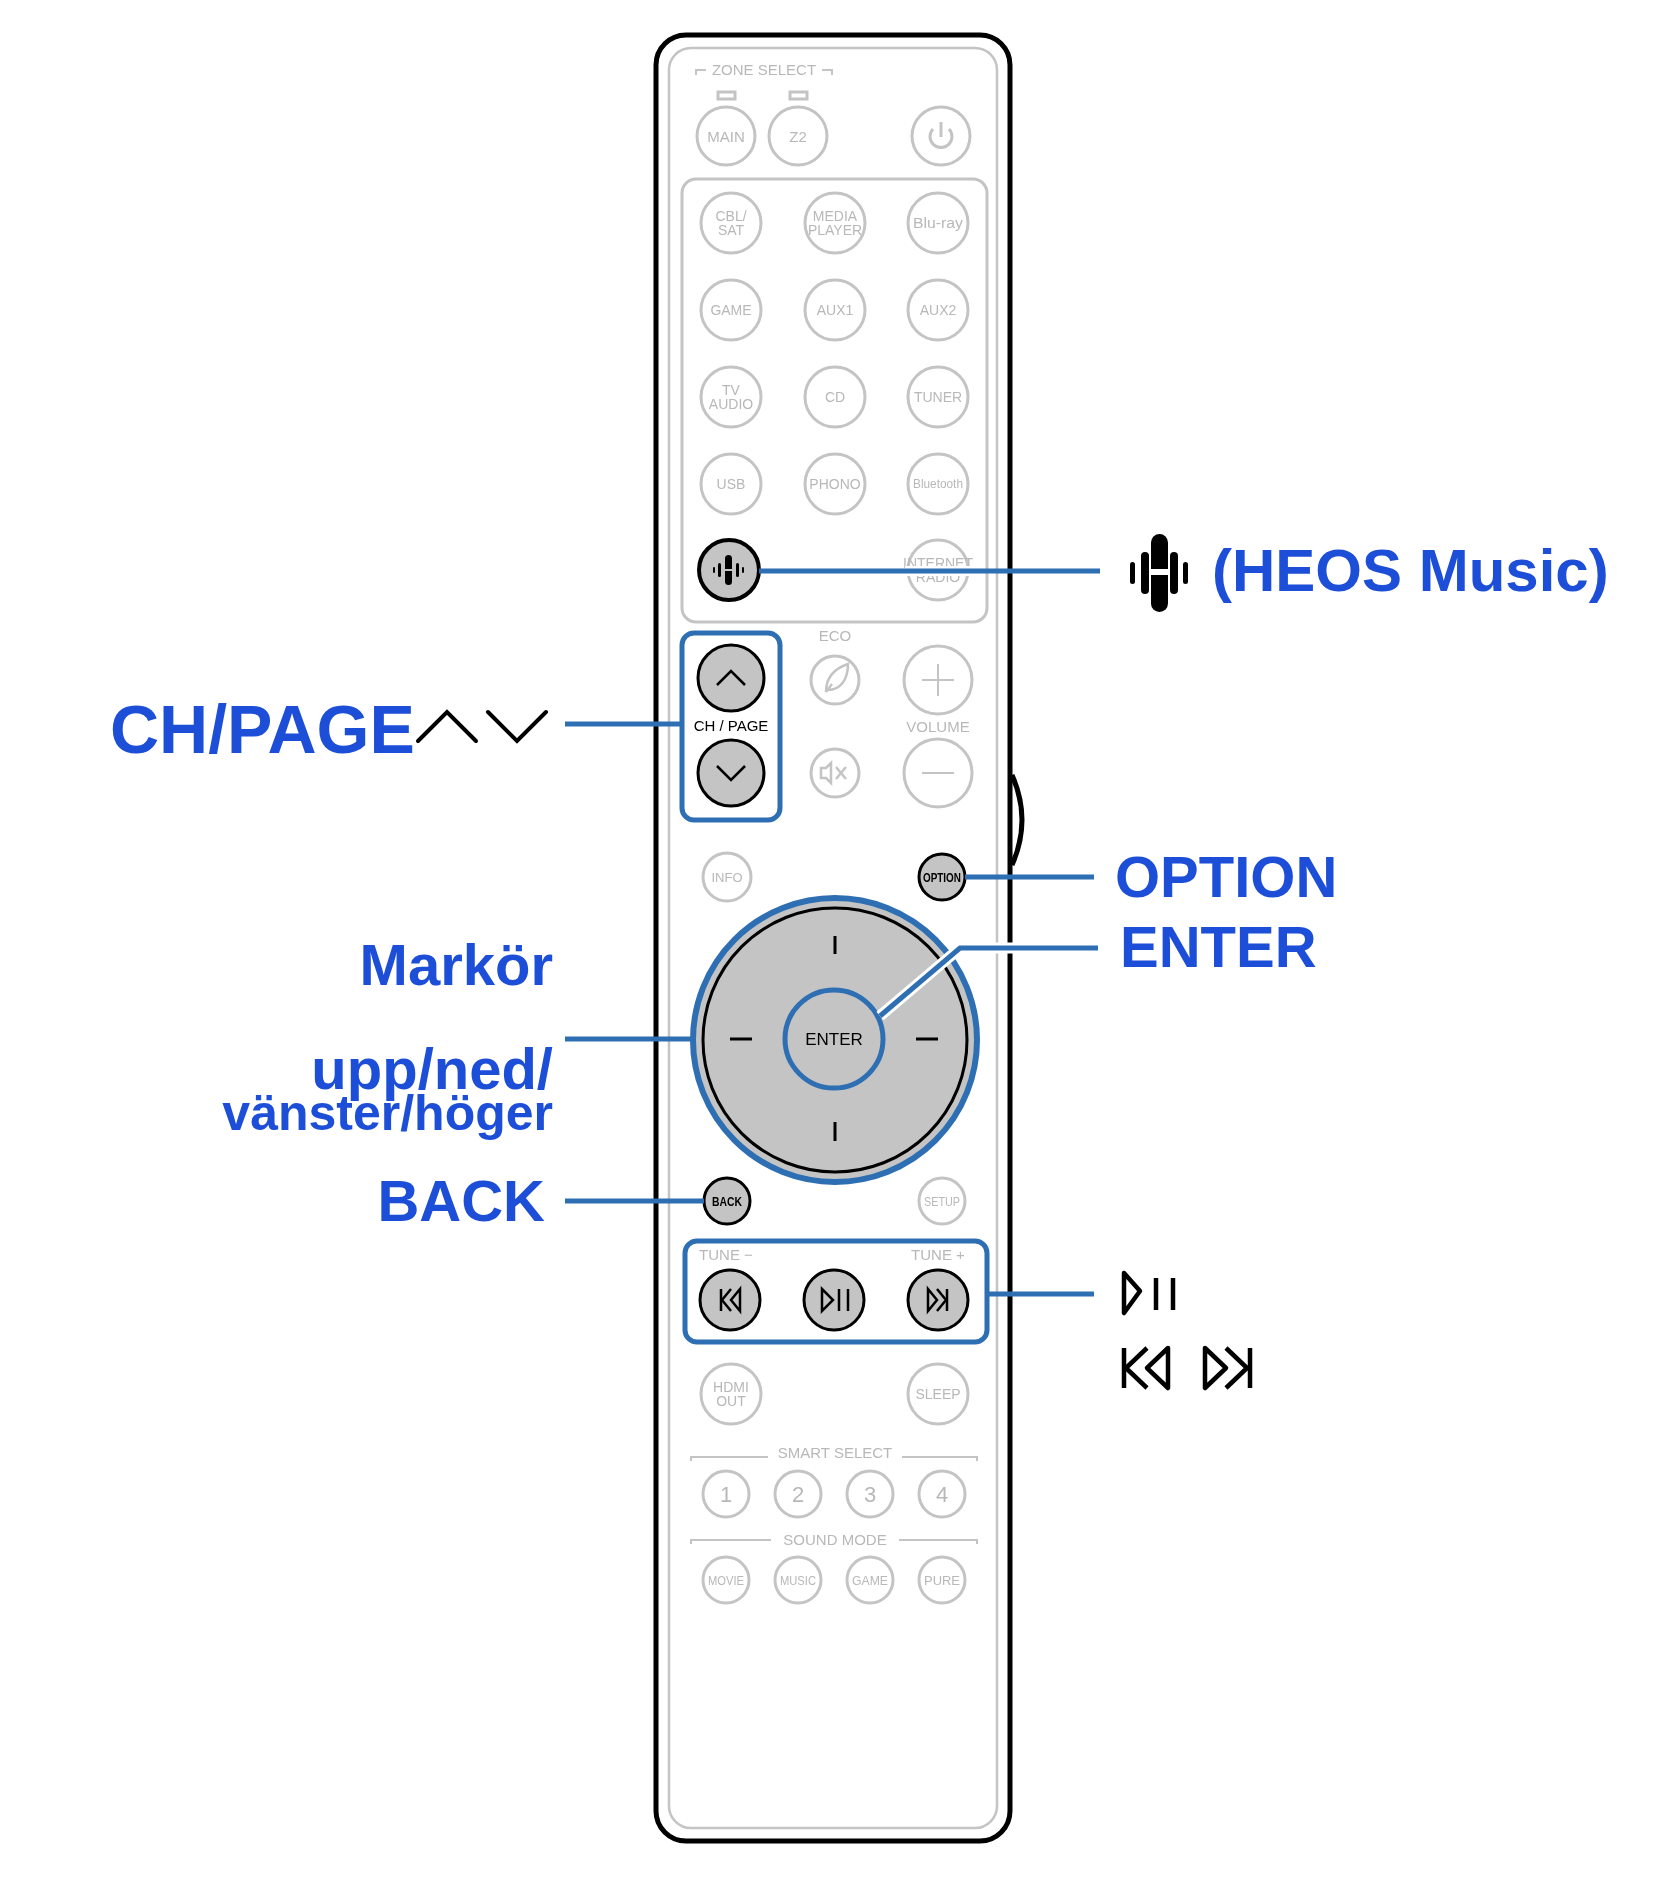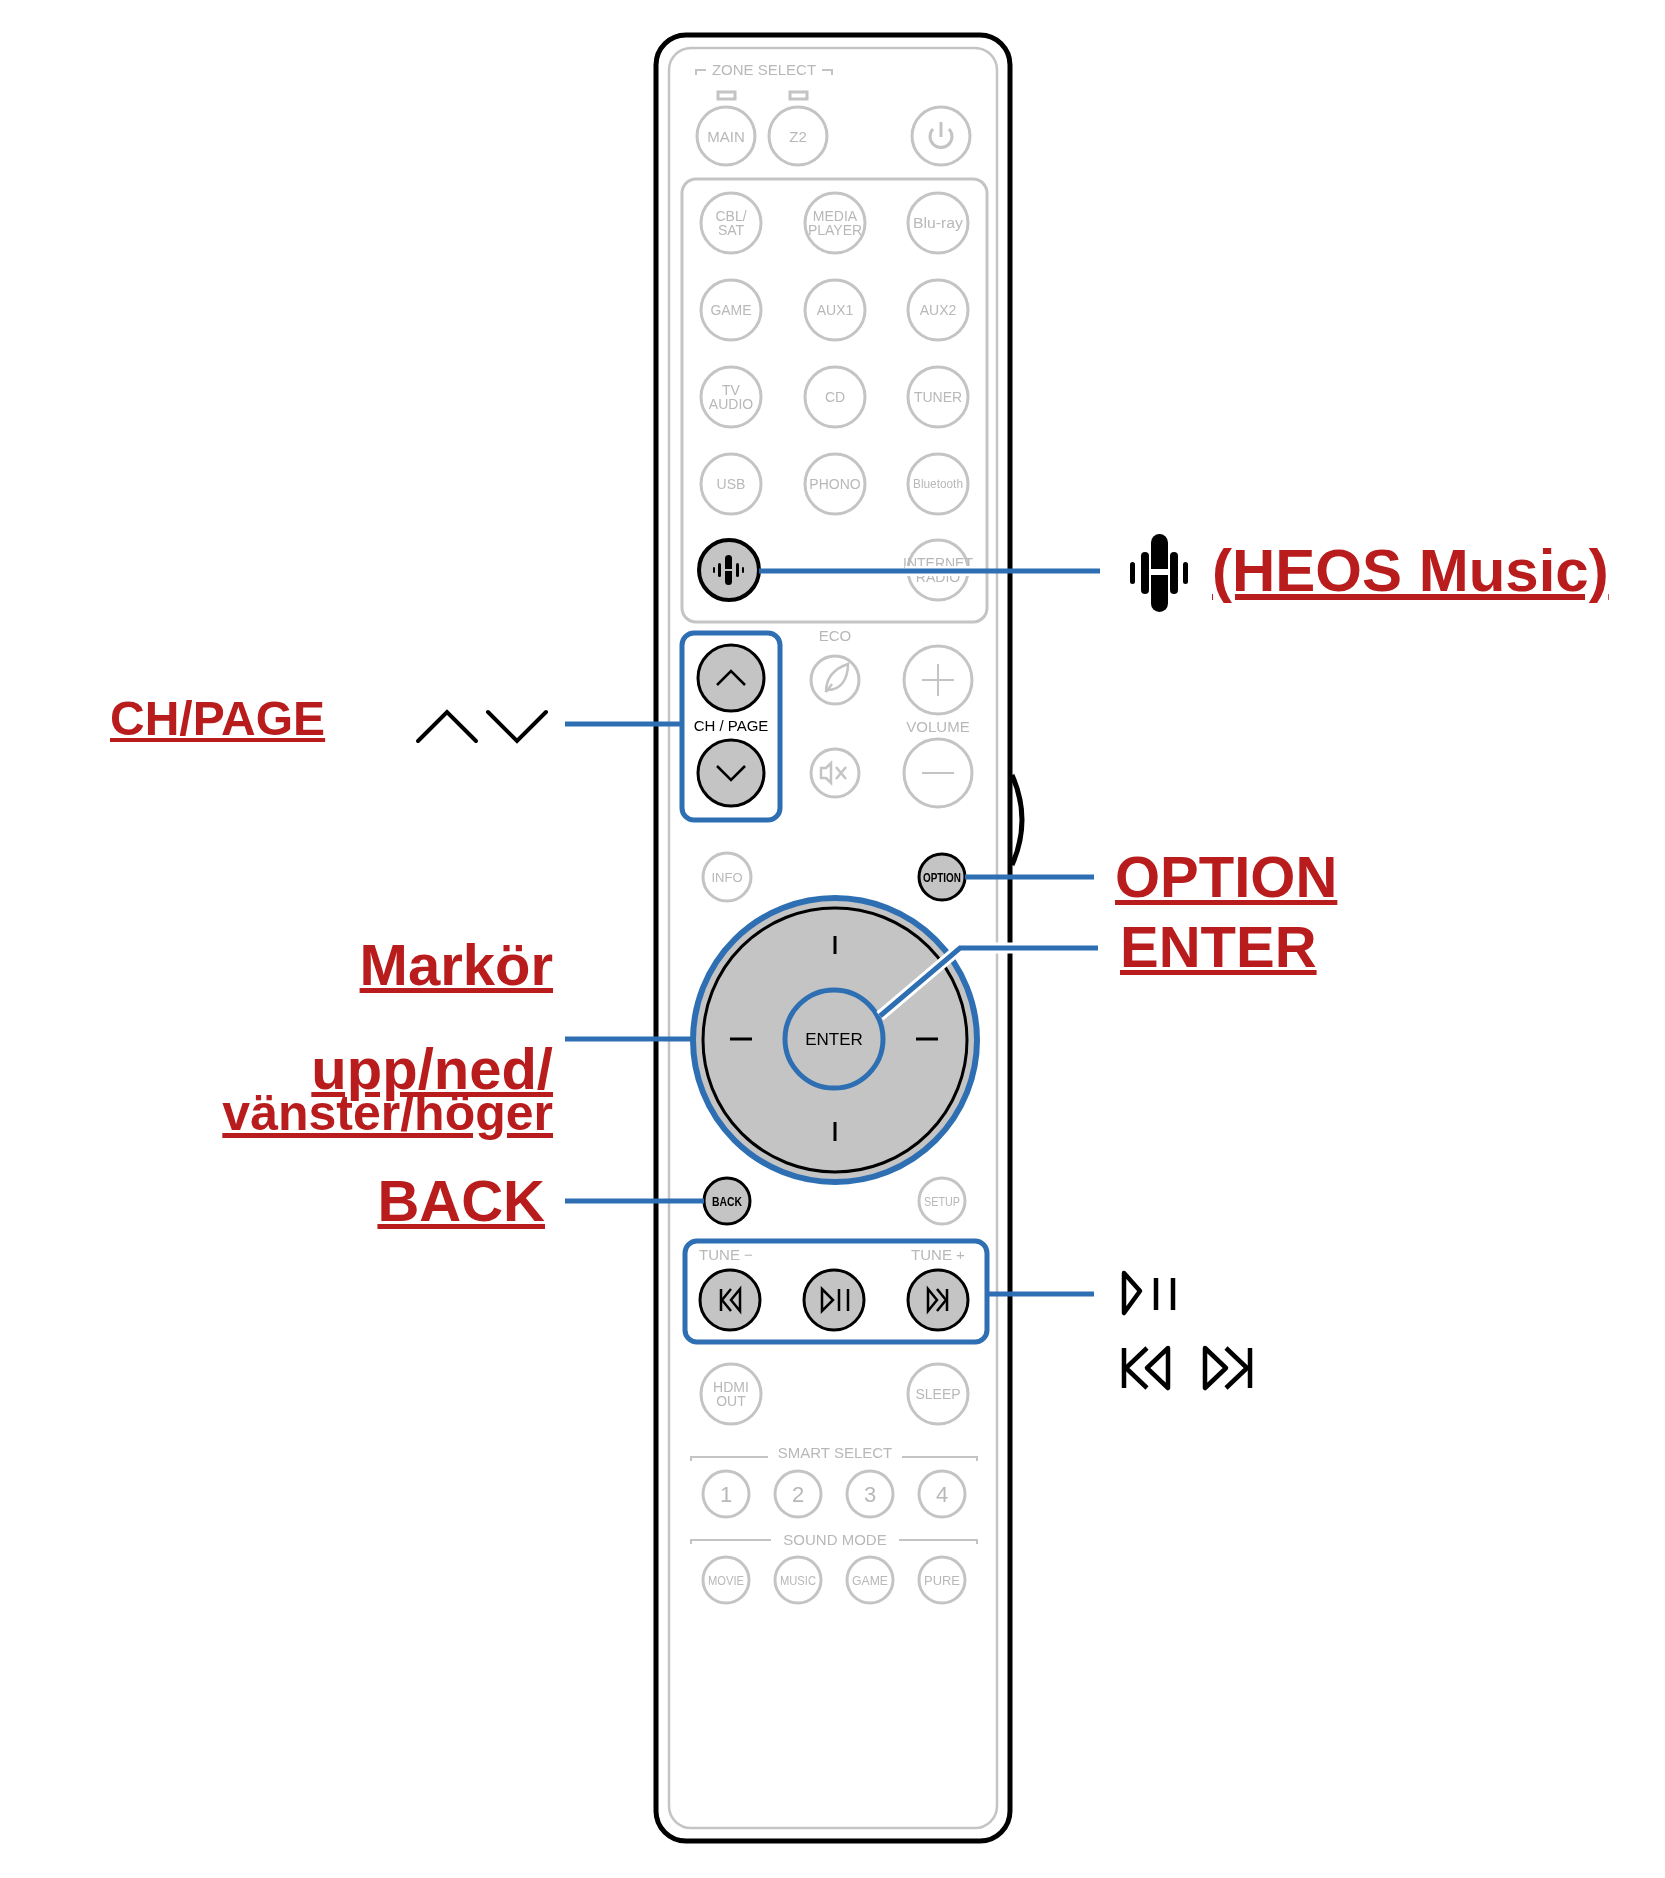--- a/index.html
+++ b/index.html
@@ -1,18 +1,18 @@
 <!DOCTYPE html>
 <html><head>
 <meta charset="utf-8">
 <style>
   html, body { margin:0; padding:0; background:#ffffff; }
   body { width:1665px; height:1878px; position:relative; overflow:hidden; font-family:"Liberation Sans", sans-serif; }
   #remote-svg { position:absolute; left:0; top:0; width:1665px; height:1878px; }
-  .lbl { position:absolute; font-family:"Liberation Sans", sans-serif; font-weight:bold; color:#b91c1c; font-size:58px; line-height:1; white-space:nowrap;text-decoration:underline; }
+  .lbl { position:absolute; font-family:"Liberation Sans", sans-serif; font-weight:bold; color:#1d4ed8; font-size:58px; line-height:1; white-space:nowrap; }
   .lbl-right { text-align:center; }
   .svgtxt { font-family:"Liberation Sans", sans-serif; }
 </style>
 </head>
 <body>
 
 <svg id="remote-svg" viewBox="0 0 1665 1878" xmlns="http://www.w3.org/2000/svg">
 
   <path d="M1012 775 Q1032 820 1012 865" fill="none" stroke="#000" stroke-width="5"></path>
   <rect x="656" y="35" width="354" height="1806" rx="30" ry="30" fill="#fff" stroke="#000" stroke-width="5"></rect>
@@ -292,19 +292,19 @@
     <line x1="1124" y1="1348" x2="1124" y2="1388"></line>
     <path d="M1147 1348 L1126 1368 L1147 1388"></path>
     <path d="M1168 1348 L1147 1368 L1168 1388 Z"></path>
     <path d="M1205 1348 L1226 1368 L1205 1388 Z"></path>
     <path d="M1226 1348 L1247 1368 L1226 1388"></path>
     <line x1="1250" y1="1348" x2="1250" y2="1388"></line>
   </g>
 </svg>
 
 <div class="lbl" style="left:1212px; top:541px; font-size:60px;">(HEOS Music)</div>
-<div class="lbl" style="left:110px; top:695px; font-size:48px;">CH/PAGE</div>
+<div class="lbl" style="left:110px; top:695px; font-size:68px;">CH/PAGE</div>
 <div class="lbl" style="left:1115px; top:848px; font-size:58px;">OPTION</div>
 <div class="lbl" style="left:1120px; top:918px; font-size:58px;">ENTER</div>
 <div class="lbl lbl-right" style="right:1112px; top:936px; font-size:58px;">Markör</div>
 <div class="lbl lbl-right" style="right:1112px; top:1012px; font-size:58px;margin-top:28px;">upp/ned/</div>
 <div class="lbl lbl-right" style="right:1112px; top:1088px; font-size:50px;">vänster/höger</div>
 <div class="lbl lbl-right" style="right:1120px; top:1172px; font-size:58px;">BACK</div>
 
 </body></html>

